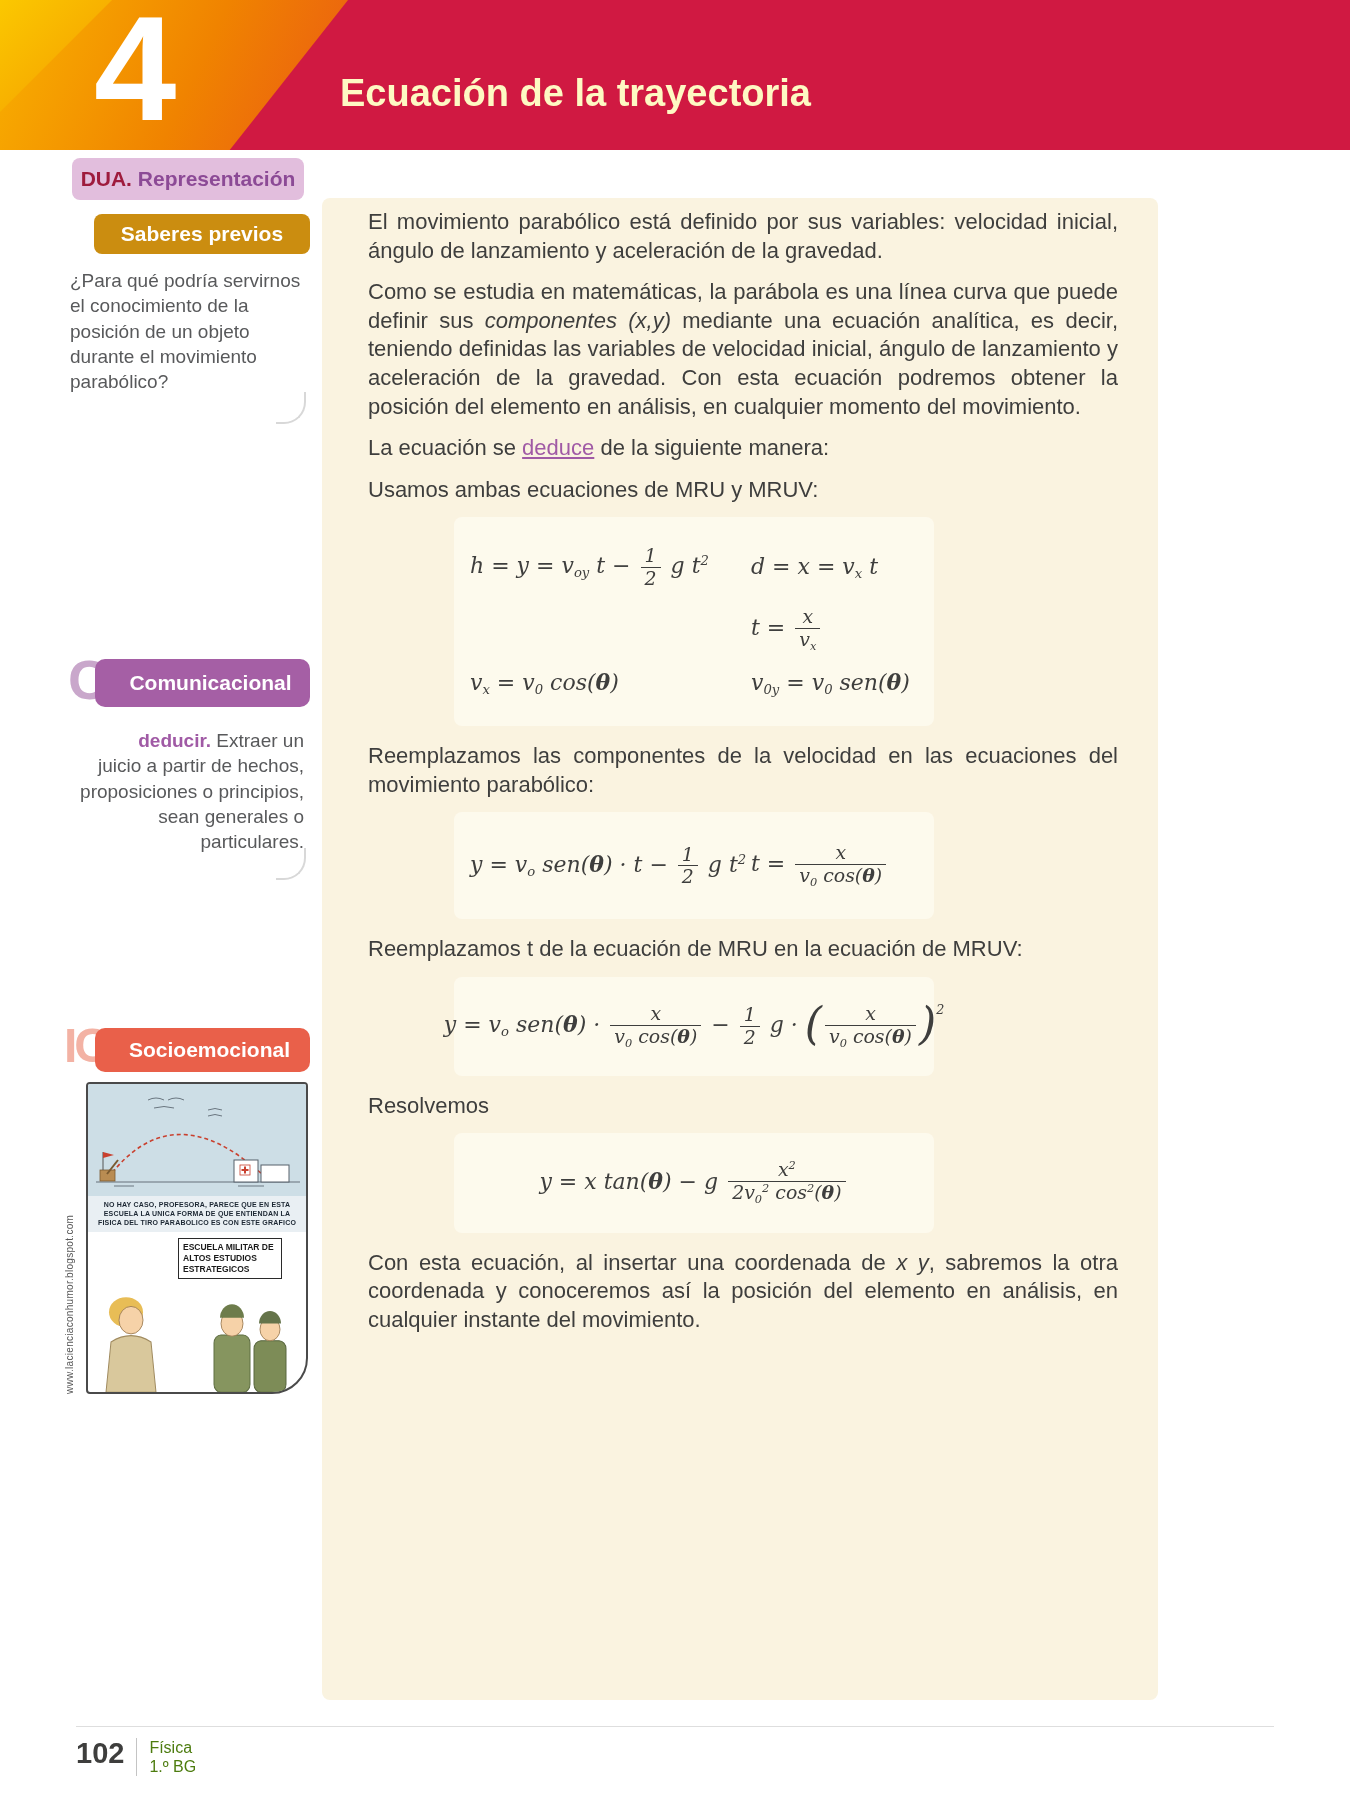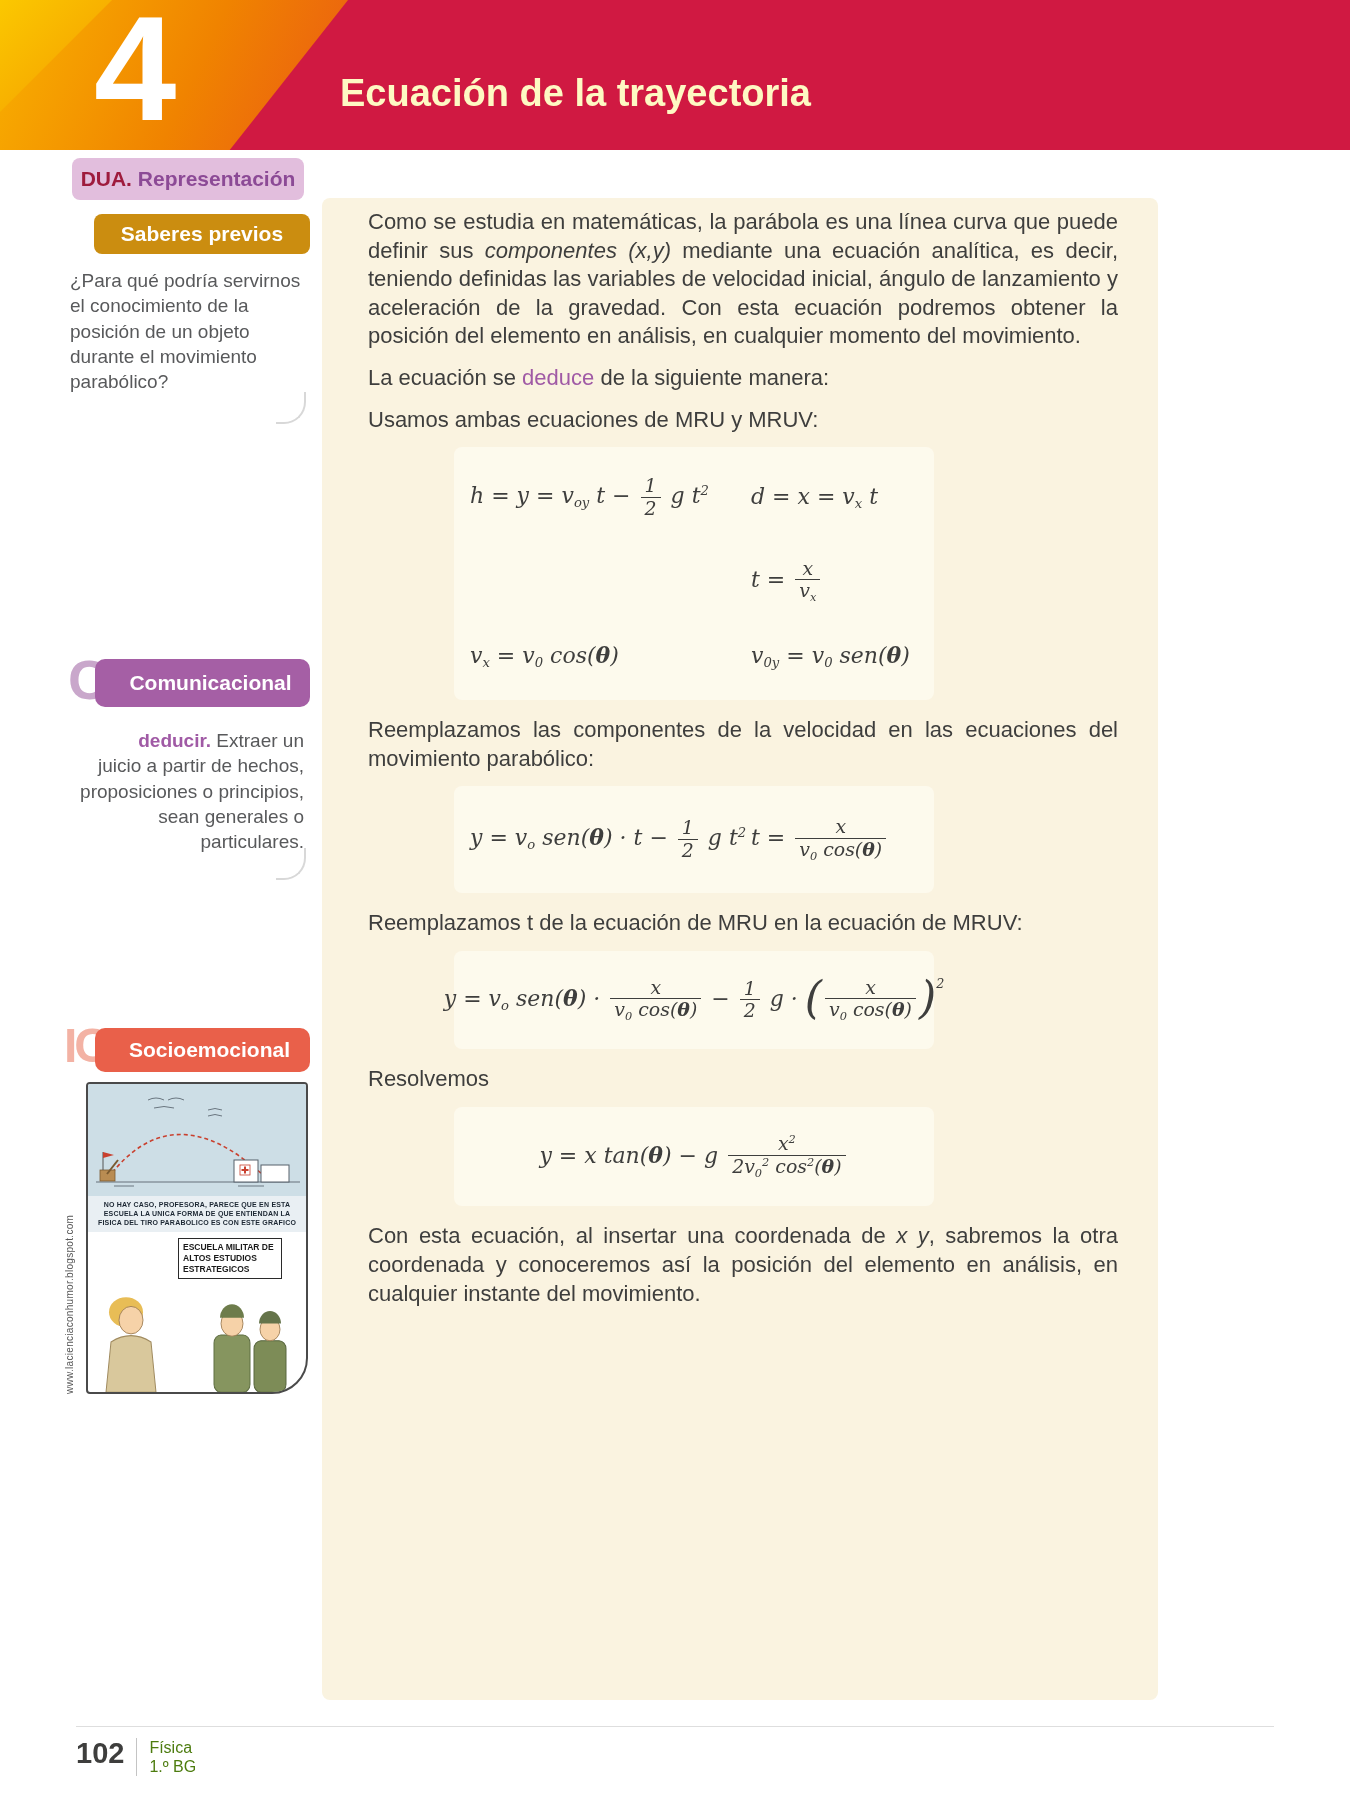--- a/index.html
+++ b/index.html
@@ -108,28 +108,28 @@
   .main-panel {
     position:absolute; left:322px; top:198px; width:836px; height:1502px;
     background:#faf3e0; border-radius:8px; box-sizing:border-box;
     padding:10px 40px 0 46px;
   }
   .para {
     font-size:22px; line-height:1.3; color:#3e3e3d; text-align:justify;
     margin:0 0 13px 0;
   }
   .para.left { text-align:left; }
-  .accent { color:#a05aa5; }
+  .accent { color:#a05aa5;text-decoration:underline; }
 
   .formula-box {
     background:#fdfaed; border-radius:8px; width:480px; box-sizing:border-box;
     margin:6px 0 16px 86px;
   }
   .fb-grid {
-    display:grid; grid-template-columns:1fr 165px; row-gap:38px;
+    display:grid; grid-template-columns:1fr 165px; row-gap:16px;
     padding:28px 18px 28px 16px; align-items:center;
   }
   .fb-grid.one-row { padding:30px 18px 30px 16px; }
   .fb-center { display:flex; justify-content:center; align-items:center; padding:26px 12px; }
 
   
   .math {
     font-family:"DejaVu Serif","Liberation Serif",serif; font-style:italic;
     font-size:22px; color:#3e3e3d; line-height:1.25; white-space:nowrap;
   }
@@ -205,20 +205,21 @@
         <rect x="166" y="95" width="32" height="45" rx="7" fill="#7d8c57" stroke="#58663e" stroke-width="1"></rect>
         <circle cx="182" cy="85" r="10" fill="#f6d2a8" stroke="#9a7a50" stroke-width="0.8"></circle>
         <path d="M 171 80 A 11 11 0 0 1 193 80 Z" fill="#65744a"></path>
       </svg>
       <div class="comic-sign">ESCUELA MILITAR DE ALTOS ESTUDIOS ESTRATEGICOS</div>
     </div>
   </div>
   <div class="comic-credit">www.lacienciaconhumor.blogspot.com</div>
 
   <div class="main-panel">
+    <p class="para">El movimiento parabólico está definido por sus variables: velocidad inicial, ángulo de lanzamiento y aceleración de la gravedad.</p>
     <p class="para"><span>Como se estudia en matemáticas, la parábola es una línea curva que puede definir sus </span><em>componentes (x,y)</em><span> mediante una ecuación analítica, es decir, teniendo definidas las variables de velocidad inicial, ángulo de lanzamiento y aceleración de la gravedad. Con esta ecuación podremos obtener la posición del elemento en análisis, en cualquier momento del movimiento.</span></p>
     <p class="para left"><span>La ecuación se </span><span class="accent">deduce</span><span> de la siguiente manera:</span></p>
     <p class="para left">Usamos ambas ecuaciones de MRU y MRUV:</p>
 
     <div class="formula-box">
       <div class="fb-grid">
         <div class="math"><span>h = y = v</span><sub>oy</sub><span> t − </span><span class="frac">
               <span class="num"><span>1</span></span>
               <span class="den"><span>2</span></span>
             </span><span> g t</span><sup>2</sup></div>

